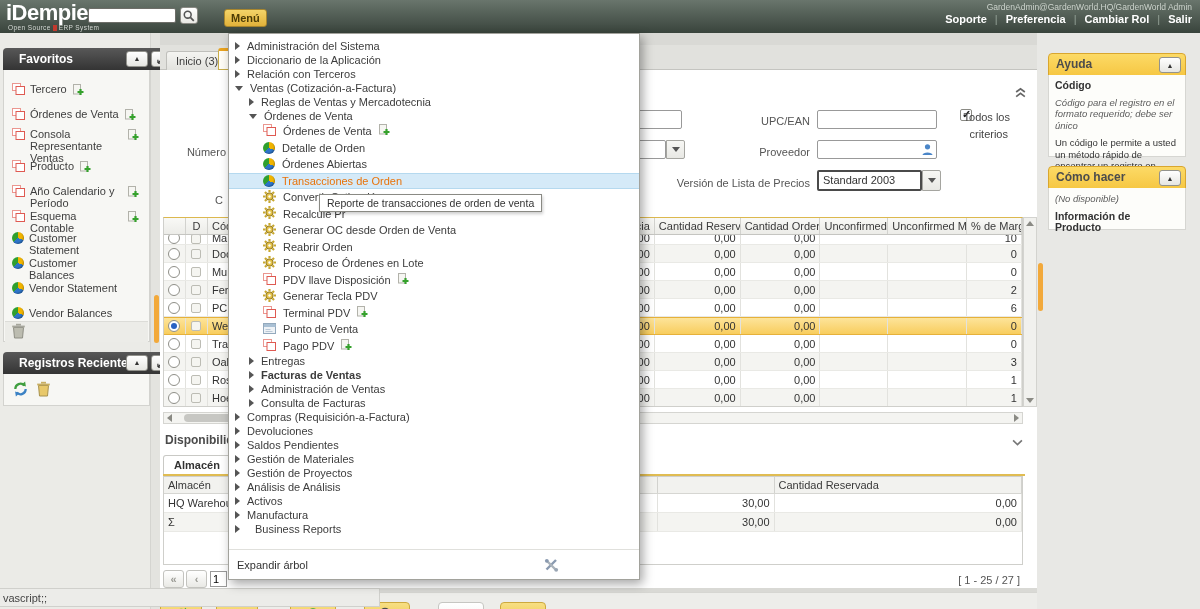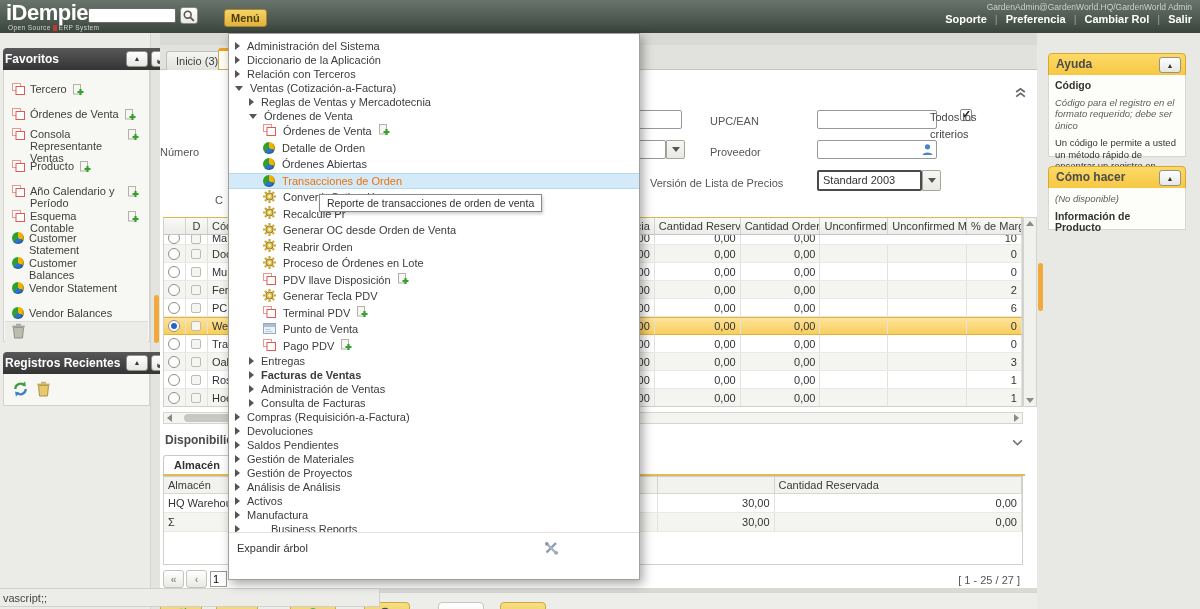--- a/index.html
+++ b/index.html
@@ -16,35 +16,35 @@
   .icon-btn{position:absolute;background:linear-gradient(#fff,#e9e9e4);border:1px solid #8b8b85;border-radius:3px;display:flex;align-items:center;justify-content:center}
   .search-btn{left:180px;top:7px;width:18px;height:17px}
   .menu-btn{position:absolute;left:224px;top:9px;height:18px;padding:0 6px;background:linear-gradient(#f4d468,#e2b23a);border:1px solid #a8862e;border-radius:3px;font-size:11px;font-weight:bold;color:#4c3c05;line-height:16px;cursor:pointer}
   .user-info{position:absolute;right:8px;top:2px;font-size:8.5px;color:#ccd3cc}
   .top-links{position:absolute;right:8px;top:13px;font-size:11px;font-weight:bold;color:#fff}
   .top-links .sep{color:#93a096;font-weight:normal;margin:0 8px}
 
   
   .sidebar{position:absolute;left:0;top:33px;width:160px;height:576px;background:#ebebe7;border-right:1px solid #cbcbc7}
   .side-scroll{position:absolute;left:150px;top:0;width:10px;height:576px;background:#e3e3df;border-left:1px solid #d4d4d0}
-  .panel-head-dark{position:absolute;left:3px;width:173px;height:22px;background:linear-gradient(#585858,#343434);border-radius:4px 4px 0 0;color:#fff;font-size:12px;font-weight:bold;line-height:22px;padding-left:2px}
+  .panel-head-dark{position:absolute;left:3px;width:173px;height:22px;background:linear-gradient(#585858,#343434);border-radius:4px 4px 0 0;color:#fff;font-size:12px;font-weight:bold;line-height:22px;padding-left:16px}
   .mini-btn{position:absolute;top:3px;height:16px;background:linear-gradient(#fff,#e6e6e2);border:1px solid #93938d;border-radius:3px;font-size:7px;color:#333;display:flex;align-items:center;justify-content:center;cursor:pointer}
   .panel-body{position:absolute;left:3px;width:147px;background:#f7f7f4;border:1px solid #d3d3cf;border-top:none}
   .fav-item{position:absolute;left:8px;width:134px;display:flex;align-items:flex-start;cursor:pointer}
   .fav-item .lbl{margin-left:5px;max-width:92px;line-height:12px;color:#3e3e3e}
   .fav-item .plus{margin-left:6px;margin-top:1px}
   .tool-strip{position:absolute;left:1px;width:143px;height:21px;background:#ececе8;background:#ecece8;border-top:1px solid #dcdcd8;display:flex;align-items:center;padding-left:6px}
 
   
   .main{position:absolute;left:160px;top:33px;width:877px;height:576px;background:#dedeb}
   .tabstrip{position:absolute;left:0;top:12px;width:877px;height:25px;background:#e1e1dd;border-bottom:1px solid #c4c4c0}
   .tab-inactive{position:absolute;left:6px;top:6px;height:19px;padding:0 9px;background:linear-gradient(#f4f4f1,#e2e2de);border:1px solid #bfbfbb;border-bottom:none;border-radius:3px 3px 0 0;line-height:18px;color:#3c3c3c;cursor:pointer}
   .tab-active-stub{position:absolute;left:58px;top:3px;width:32px;height:22px;background:#fffdf6;border:1px solid #c8ad49;border-top:3px solid #eaa31f;border-radius:3px 3px 0 0;cursor:pointer}
   .content{position:absolute;left:0;top:37px;width:877px;height:518px;background:#fff}
-  .flabel{position:absolute;color:#555;}
+  .flabel{position:absolute;color:#555;text-align:right}
   .finput{position:absolute;height:19px;border:1px solid #999;border-radius:2px;background:#fff;font-size:11px;padding:0 3px}
   .combo-arrow{position:absolute;width:19px;height:19px;background:linear-gradient(#f7f7f4,#e8e8e4);border:1px solid #a5a5a0;border-radius:0 2px 2px 0;display:flex;align-items:center;justify-content:center;cursor:pointer}
   .tri-down{width:0;height:0;border-left:4px solid transparent;border-right:4px solid transparent;border-top:5px solid #555}
   .cb{display:inline-block;width:12px;height:12px;border:1px solid #8a8a84;border-radius:2px;background:#fff;position:relative;cursor:pointer}
   .cb.checked:after{content:"✓";position:absolute;left:1px;top:-2px;font-size:11px;color:#222;font-weight:bold}
 
   
   .rtable{position:absolute;left:3px;top:147px;width:860px;height:190px;border:1px solid #cfcfcb;border-top:1px solid #dcb84e;background:#fff;overflow:hidden}
   .rt-hrow{display:flex;height:17px;background:linear-gradient(#f9f9f6,#ececе8);background:linear-gradient(#f9f9f6,#ecece8);border-bottom:1px solid #c5c5c1}
   .rt-hcell{border-right:1px solid #d2d2ce;padding:0 4px;font-size:11px;color:#3a3a3a;display:flex;align-items:center;overflow:hidden;white-space:nowrap}
@@ -97,21 +97,21 @@
 
   
   .menu-pop{position:absolute;left:228px;top:33px;width:412px;height:547px;background:#fff;border:1px solid #a2a29c;box-shadow:3px 4px 10px rgba(0,0,0,.35)}
   .tree{position:absolute;left:0;top:2px;width:410px;height:513px;overflow:hidden}
   .tree-item{position:absolute;left:0;width:410px;display:flex;align-items:center;cursor:pointer;color:#3c3c3c}
   .tree-item.sel{background:#d5eaf8;border-top:1px solid #b5d9ef;border-bottom:1px solid #b5d9ef;color:#e8730a}
   .tw{display:inline-block}
   .tri-r{width:0;height:0;border-top:4px solid transparent;border-bottom:4px solid transparent;border-left:5px solid #555}
   .tri-d{width:0;height:0;border-left:4px solid transparent;border-right:4px solid transparent;border-top:5px solid #555}
   .pie{display:inline-block;width:12px;height:12px;border-radius:50%;background:conic-gradient(#f0b400 0deg 110deg,#2e75c8 110deg 225deg,#2fa02f 225deg 360deg);box-shadow:inset -1px -1px 1px rgba(0,0,0,.25)}
-  .menu-foot{position:absolute;left:0;bottom:17px;width:410px;height:30px;background:#fff;border-top:1px solid #e0e0dc}
+  .menu-foot{position:absolute;left:0;bottom:0;width:410px;height:30px;background:#fff;border-top:1px solid #e0e0dc}
   .expand-lbl{position:absolute;left:8px;top:9px;color:#333;cursor:pointer}
   .tooltip{position:absolute;left:90px;top:160px;padding:2px 7px;background:#fff;border:1px solid #8a8a84;box-shadow:1px 2px 3px rgba(0,0,0,.2);font-size:10.5px;color:#333;white-space:nowrap}
 
   .chev2{stroke:#666;stroke-width:1.6;fill:none}
 </style>
 </head>
 <body>
 
 <div id="app">
 
@@ -763,21 +763,21 @@
         <div class="tree-item" style="top: 458px; height: 14px;">
           <span class="tri-r" style="margin-left: 6px;"></span>
           <span style="margin-left: 7px;">Activos</span>
         </div>
         <div class="tree-item" style="top: 472px; height: 14px;">
           <span class="tri-r" style="margin-left: 6px;"></span>
           <span style="margin-left: 7px;">Manufactura</span>
         </div>
         <div class="tree-item" style="top: 486px; height: 14px;">
           <span class="tri-r" style="margin-left: 6px;"></span>
-          <span style="margin-left: 23px; padding-left: 8px;">Business Reports</span>
+          <span style="margin-left: 7px; padding-left: 8px;">Business Reports</span>
         </div>
       </div>
     <div class="tooltip">Reporte de transacciones de orden de venta</div>
     <div class="menu-foot">
       <div class="expand-lbl">Expandir árbol</div>
       <span style="position:absolute;left:315px;top:8px">
         <svg width="15" height="14" viewBox="0 0 15 14">
             <path d="M2.5 11.5L12 2" stroke="#8a9ab0" stroke-width="2.4"></path>
             <path d="M2.5 2.5L12 12" stroke="#aab2ba" stroke-width="2.4"></path>
             <circle cx="2.8" cy="2.8" r="1.9" fill="#8a9ab0"></circle>

